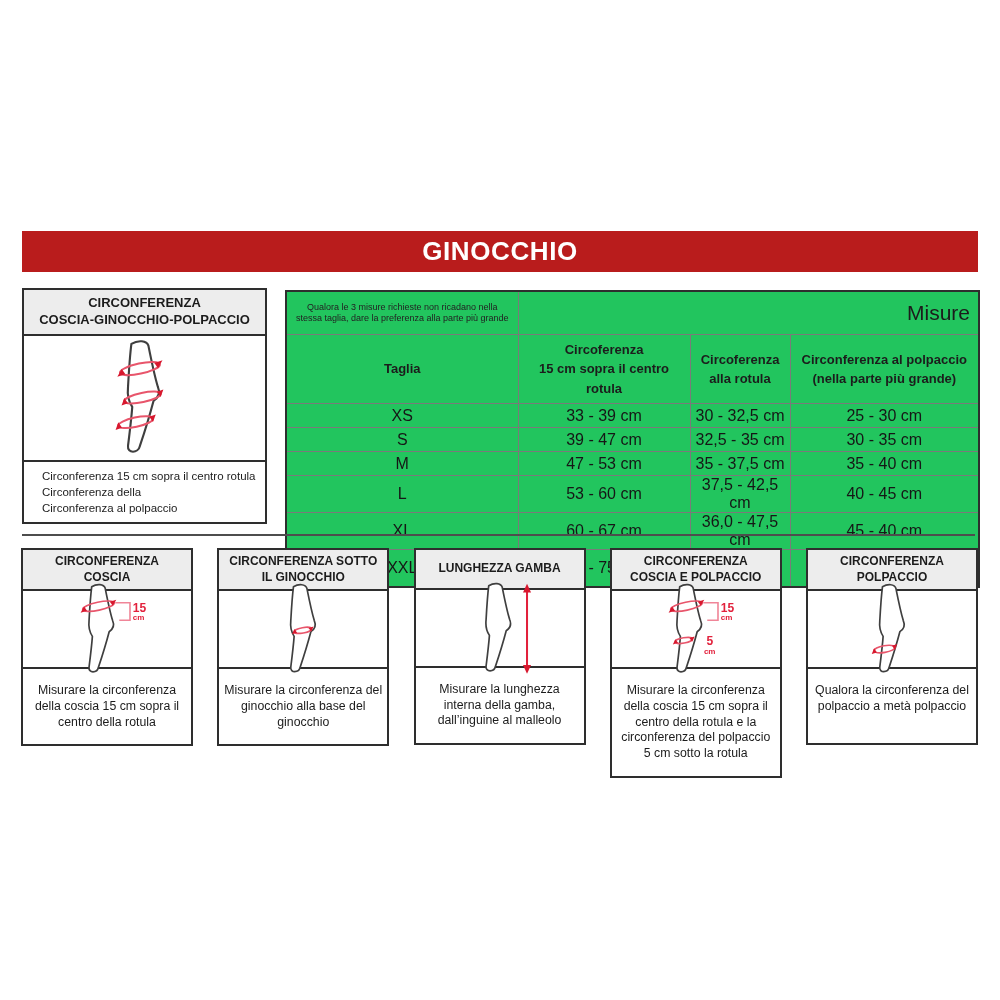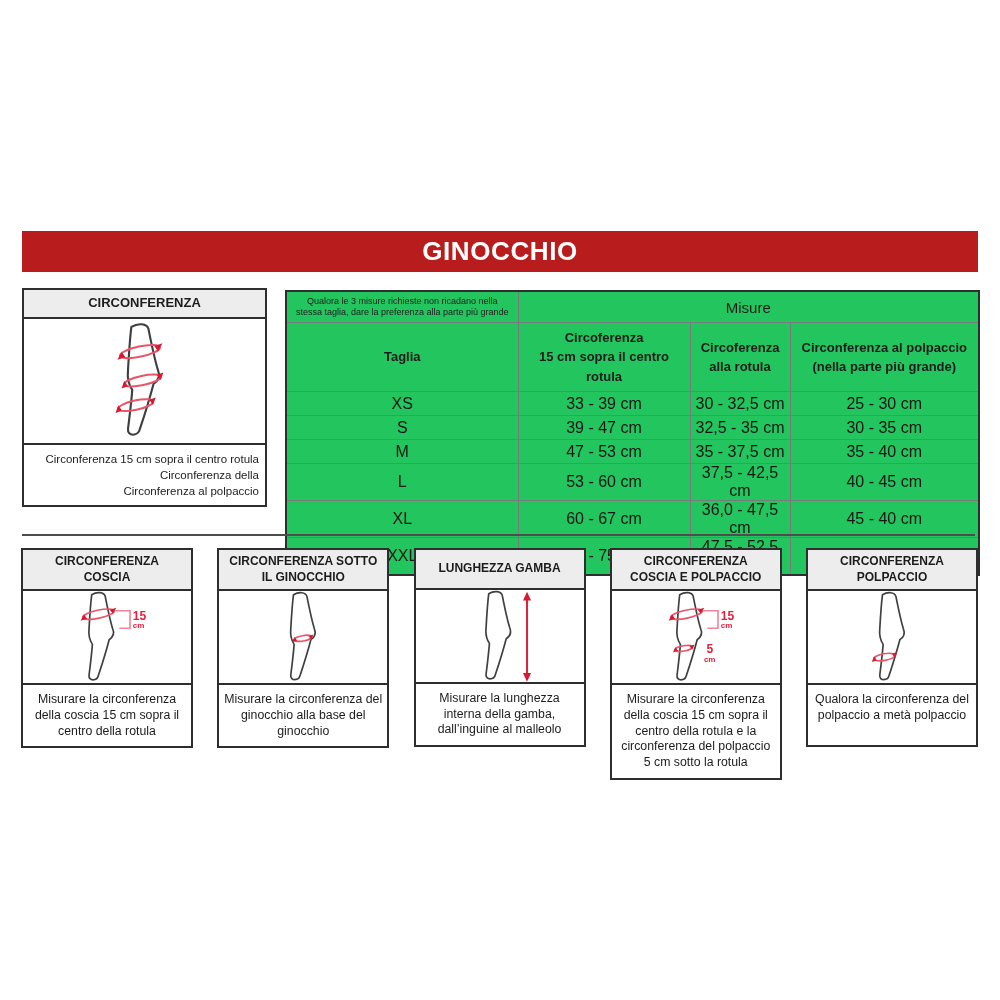--- a/index.html
+++ b/index.html
@@ -15,43 +15,43 @@
   }
   .title-bar span{color:#ffffff;font-size:26px;font-weight:bold;letter-spacing:.6px;}
 
   
   .sizes-table{
     position:absolute;left:285px;top:270px;width:693px;
     border-collapse:collapse;table-layout:fixed;border:2px solid #2e2e2e;background:#22c55e;margin-top:20px;
   }
   .sizes-table td,.sizes-table th{border:1px solid #7a7a7a;}
   .note-cell{font-size:9px;line-height:1.2;text-align:center;padding:2px 6px;height:26px;color:#222;}
-  .misure-cell{text-align:center;font-size:15px;height:26px;padding:1px;}
+  .misure-cell{text-align:right;font-size:21px;height:26px;padding:8px;}
   .head-row th{height:64px;font-size:13px;font-weight:bold;text-align:center;vertical-align:middle;line-height:1.5;padding:2px;}
   .hline{display:block;white-space:nowrap;}
   .data-row td{height:23px;font-size:16px;text-align:center;padding:0 2px;color:#161616;}
 
   
   .left-box{position:absolute;left:22px;top:288px;width:245px;border:2px solid #2e2e2e;background:#fff;box-sizing:border-box;}
   .box-header{background:#ededed;border-bottom:2px solid #2e2e2e;text-align:center;padding:5px 2px;font-weight:bold;font-size:13px;line-height:1.3;}
   .box-header span{display:block;white-space:nowrap;}
   .box-figure{height:124px;display:flex;align-items:center;justify-content:center;}
-  .box-desc{border-top:2px solid #2e2e2e;text-align:right;font-size:11.5px;line-height:1.4;padding:6px 6px;}
+  .box-desc{border-top:2px solid #2e2e2e;text-align:left;font-size:11.5px;line-height:1.4;padding:6px 18px;}
   .box-desc div{white-space:nowrap;}
 
   
   .divider{position:absolute;left:22px;top:534px;width:953px;height:2px;background:#4d4d4d;}
 
   
   .panels{position:absolute;left:21px;top:548px;width:957px;display:flex;justify-content:space-between;align-items:flex-start;}
   .panel{width:172px;border:2px solid #2e2e2e;background:#fff;box-sizing:border-box;}
   .panel-header{background:#ededed;border-bottom:2px solid #2e2e2e;min-height:30px;display:flex;flex-direction:column;justify-content:center;text-align:center;font-weight:bold;font-size:12px;line-height:1.3;padding:4px 2px;}
   .panel-header span{display:block;white-space:nowrap;}
-  .panel-figure{height:92px;display:flex;align-items:center;justify-content:center;}
-  .panel-desc{border-top:2px solid #2e2e2e;text-align:center;font-size:12.3px;line-height:1.28;padding:7px 5px;min-height:46px;}
+  .panel-figure{height:76px;display:flex;align-items:center;justify-content:center;}
+  .panel-desc{border-top:2px solid #2e2e2e;text-align:center;font-size:12.3px;line-height:1.28;padding:14px 5px;min-height:46px;}
 
   
   .leg{fill:#ffffff;stroke:#3f3f3f;stroke-width:2.5;stroke-linejoin:round;}
   .ring{fill:none;stroke:#e8556b;stroke-width:2.4;}
   .ah{fill:#d7182e;}
   .brk{fill:none;stroke:#f08598;stroke-width:2.4;}
   .dimtxt{fill:#e2213c;font-weight:bold;font-family:"Liberation Sans",sans-serif;}
   .dimbig{font-size:18px;}
   .dimsmall{font-size:12px;}
   .arrow-line{stroke:#e2213c;stroke-width:3;}
@@ -61,20 +61,21 @@
 
 <div class="stage">
 
   <div class="title-bar">
     <span>GINOCCHIO</span>
   </div>
 
   <div class="left-box">
     <div class="box-header">
       <span>CIRCONFERENZA</span>
+      <span>COSCIA-GINOCCHIO-POLPACCIO</span>
     </div>
     <div class="box-figure">
       <svg width="102" height="119" viewBox="0 0 120 140">
         <path class="leg" d="M44,7 C52,2 62,3 64,9 C67,24 71,44 75,57 C78,64 76,70 70,74 C65,93 59,112 54,127 C52,136 39,136 40,127 C42,111 44,95 45,81 C41,75 39,67 40,58 C41,40 42,22 44,7 Z"></path>
         <g transform="rotate(-12 54 36)">
           <ellipse class="ring" cx="54" cy="36" rx="24" ry="6"></ellipse>
           <polygon class="ah" points="26,40 33,32 36,39"></polygon>
           <polygon class="ah" points="82,32 75,40 72,33"></polygon>
         </g>
         <g transform="rotate(-12 57 70)">

